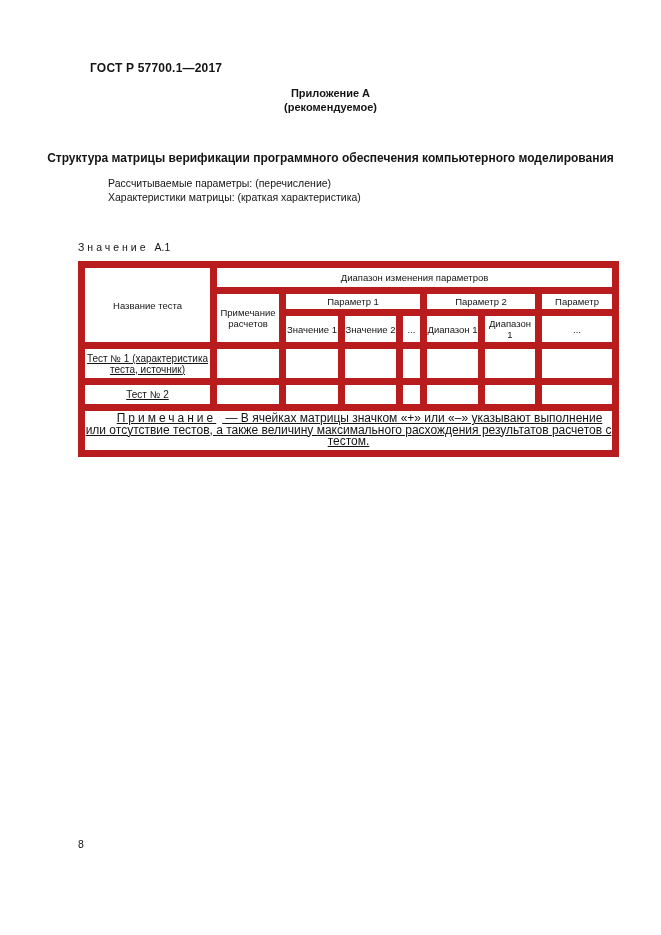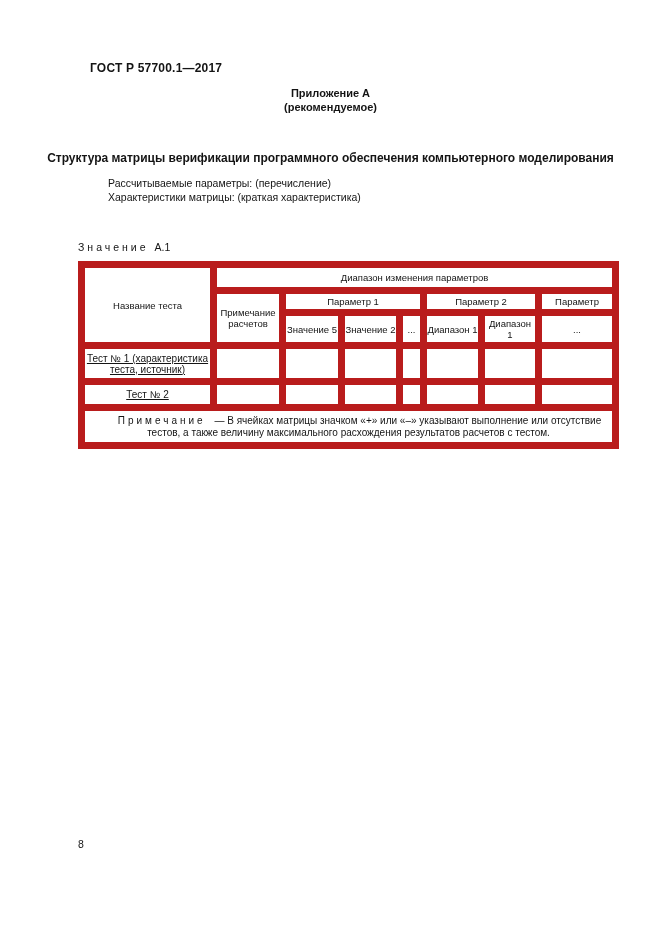--- a/index.html
+++ b/index.html
@@ -45,22 +45,22 @@
   }
   td.dbl { border-bottom:3px double #000; }
   td.name-col { text-align:left; padding-left:8px; font-size:10px;text-decoration:underline; }
   tr.hdr-r1 { height:26px; }
   tr.hdr-r2 { height:22px; }
   tr.hdr-r3 { height:23px; }
   tr.body-r1 { height:36px; }
   tr.body-r2 { height:26px; }
   tr.note-row { height:38px; }
   td.note-cell {
-    text-align:left; font-size:10px; line-height:11.5px;
-    padding:4px 8px 6px 8px; vertical-align:top;
+    text-align:left; font-size:12px; line-height:11.5px;
+    padding:4px 8px 6px 8px; vertical-align:top;text-decoration:underline;
   }
   td.note-cell p { margin:0; text-indent:22px; }
   .page-number {
     position:absolute; left:78px; top:838px; font-size:10.5px;
   }
 </style>
 </head>
 <body>
 
 <div class="page">
@@ -100,21 +100,21 @@
           <td rowspan="3" class="dbl">Название теста</td>
           <td colspan="7">Диапазон изменения параметров</td>
         </tr>
         <tr class="hdr-r2">
           <td rowspan="2" class="dbl">Примечание расчетов</td>
           <td colspan="3">Параметр 1</td>
           <td colspan="2">Параметр 2</td>
           <td>Параметр</td>
         </tr>
         <tr class="hdr-r3">
-          <td class="dbl">Значение 5</td>
+          <td class="dbl">Значение 1</td>
           <td class="dbl">Значение 2</td>
           <td class="dbl">...</td>
           <td class="dbl">Диапазон 1</td>
           <td class="dbl">Диапазон 1</td>
           <td class="dbl">...</td>
         </tr>
         <tr class="body-r1">
           <td class="name-col">Тест № 1 (характеристика теста, источник)</td>
           <td></td>
           <td></td>

